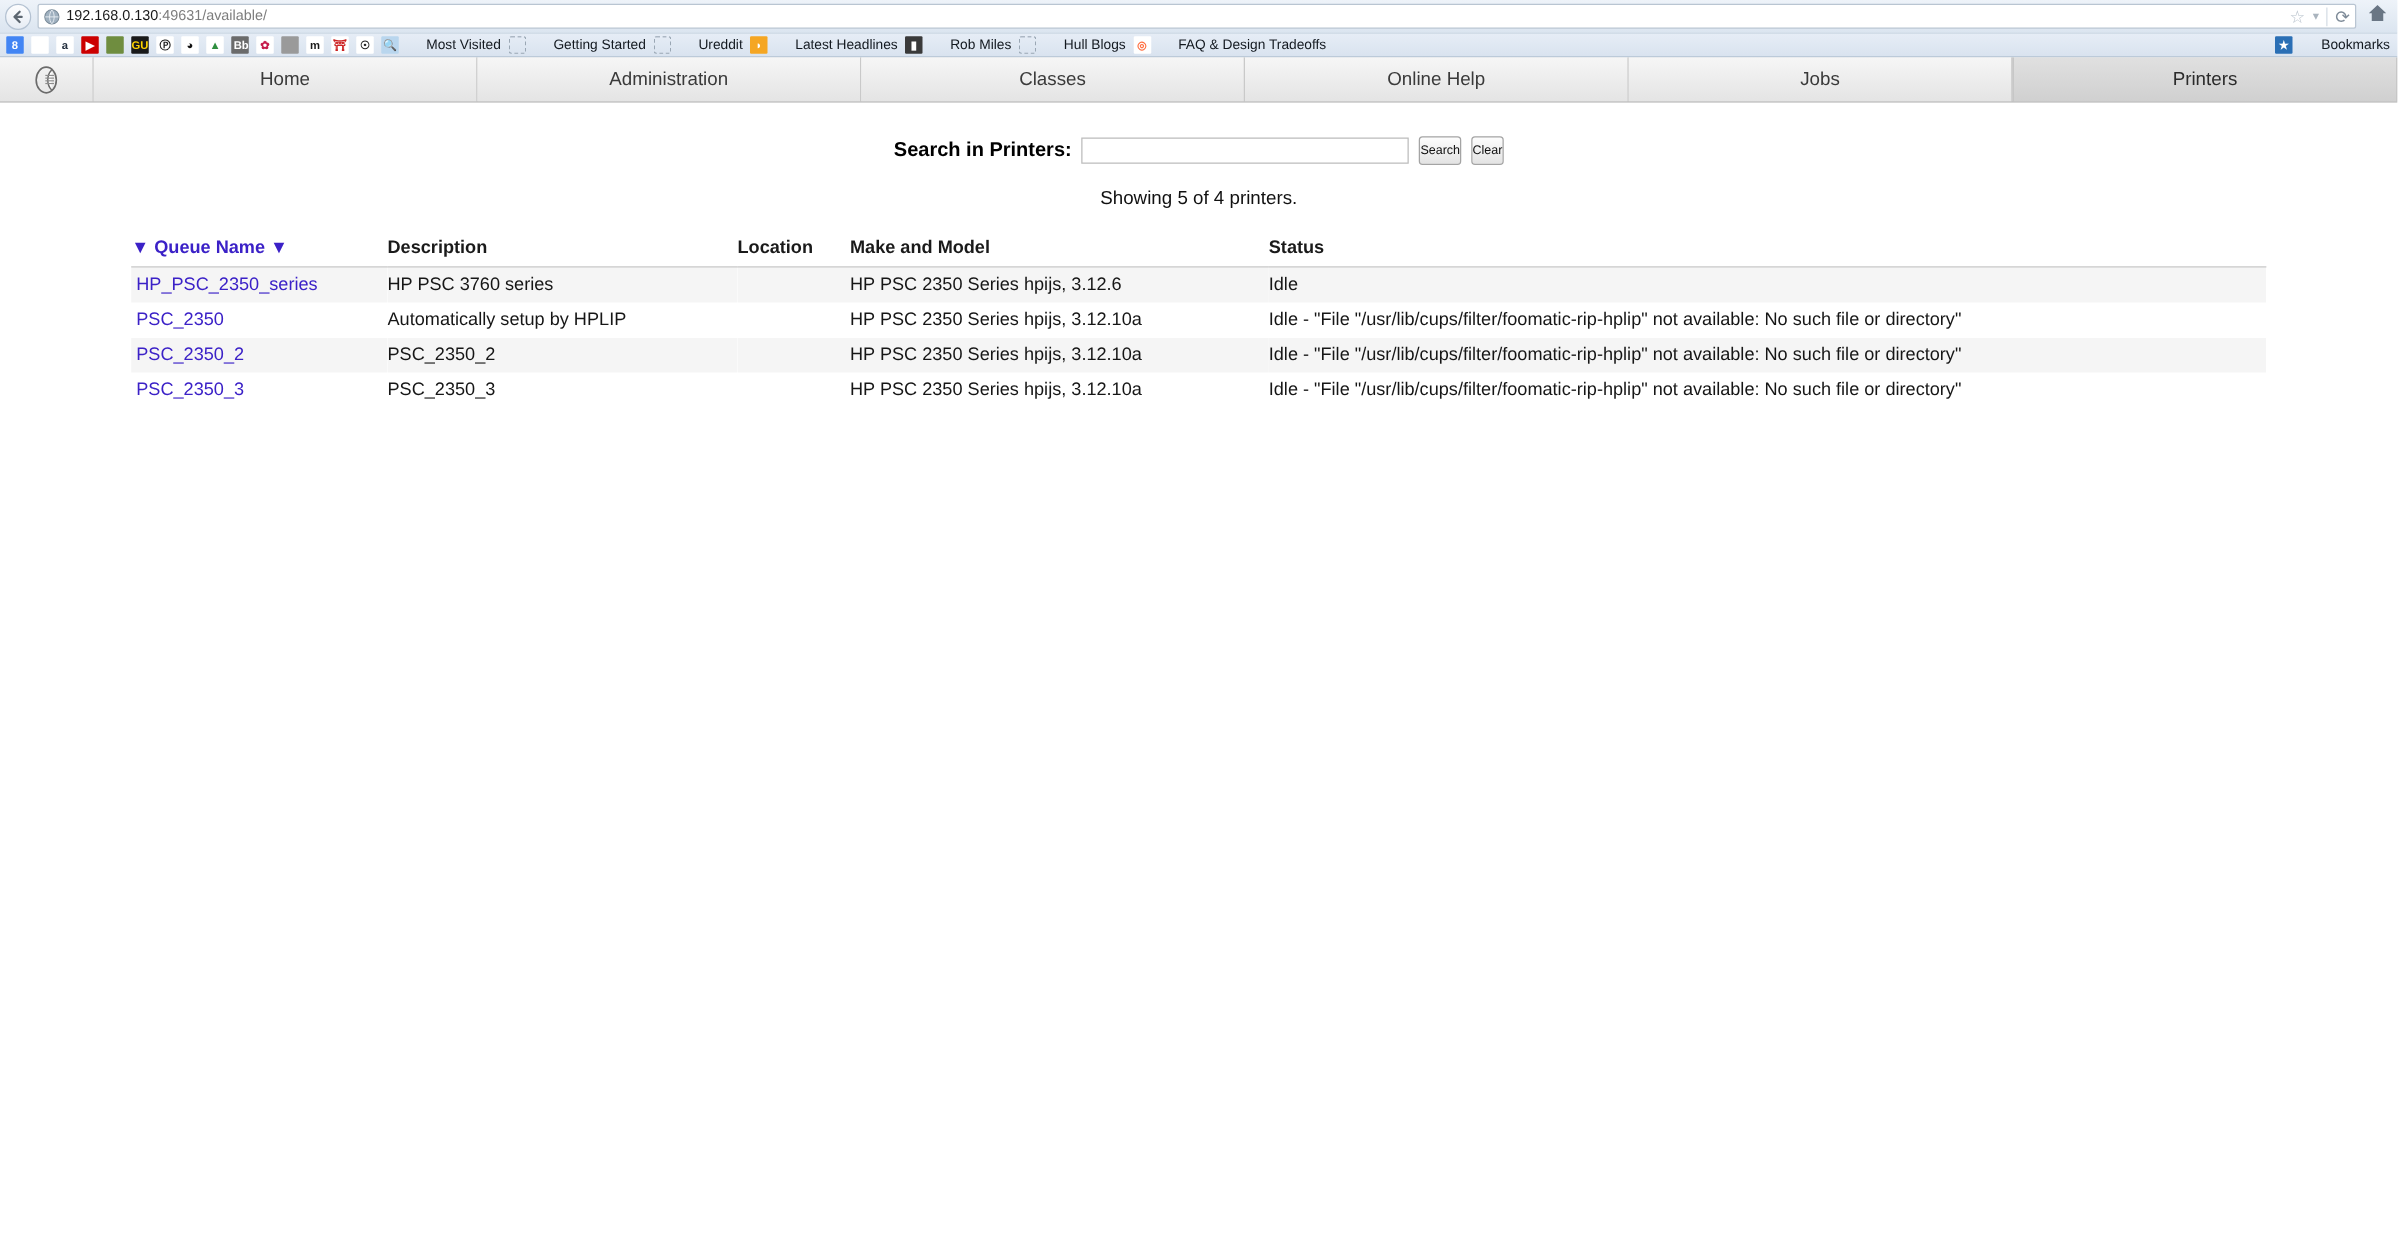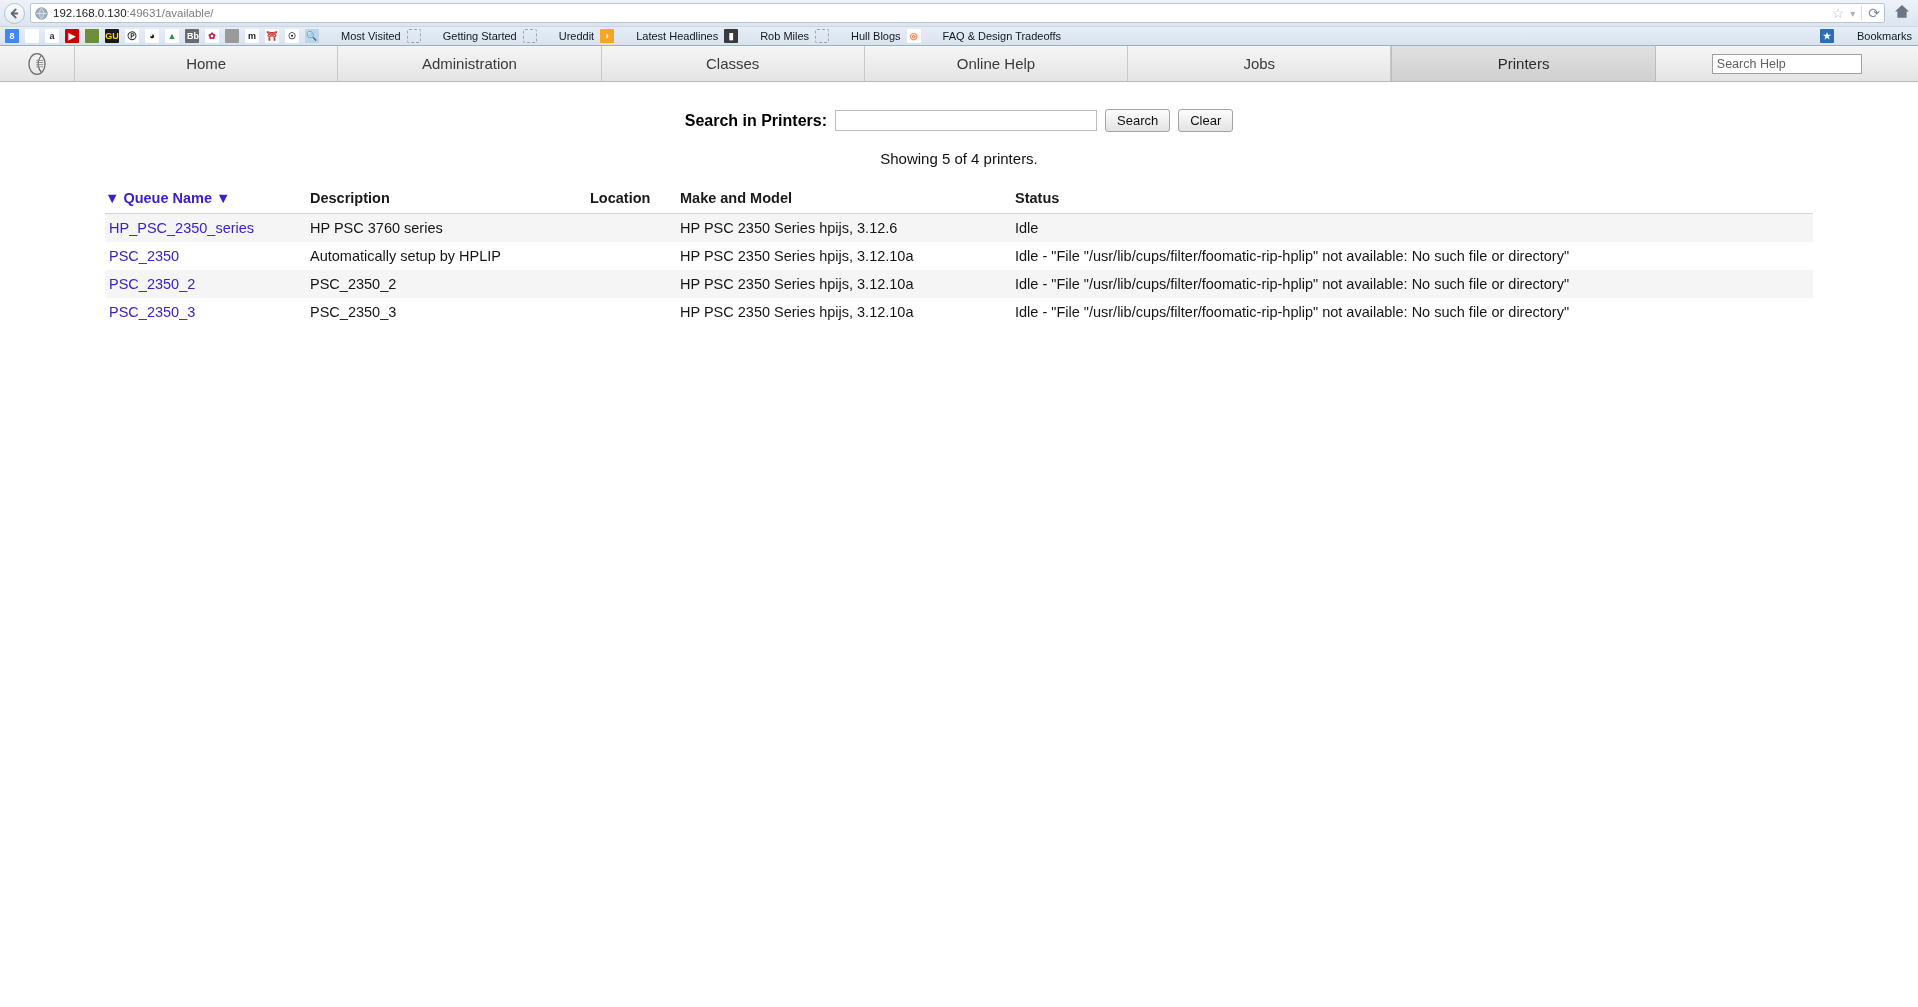--- a/index.html
+++ b/index.html
@@ -203,26 +203,26 @@
     width: 262px;
     height: 21px;
     border: 1px solid #bcbcbc;
     background: #fff;
     font-size: 13px;
     padding: 1px 4px;
     font-family: "Liberation Sans", sans-serif;
   }
   .btn {
     font-family: "Liberation Sans", sans-serif;
-    font-size: 13px;
+    font-size: 10px;
     color: #101010;
     background: linear-gradient(#fdfdfd, #e3e3e3);
     border: 1px solid #a4a4a4;
     border-radius: 3px;
-    padding: 2px 11px;
+    padding: 2px 0;
     height: 23px;
     line-height: 1;
   }
 
   #showing {
     text-align: center;
     font-size: 15px;
     color: #111;
     margin-top: 18px;
   }
@@ -410,23 +410,20 @@
       </a>
       <a class="navtab" href="#">
         <span>Online Help</span>
       </a>
       <a class="navtab" href="#">
         <span>Jobs</span>
       </a>
       <a class="navtab active" href="#">
         <span>Printers</span>
       </a>
-      <div class="navtab search-tab">
-      <input id="help-search" type="text" placeholder="Search Help" style="">
-    </div>
   </div>
 
   <div id="searchbar">
     <span class="label">Search in Printers:</span>
     <input id="printer-search" type="text" placeholder="" style="">
     <button class="btn">Search</button>
     <button class="btn">Clear</button>
   </div>
 
   <div id="showing">Showing 5 of 4 printers.</div>

